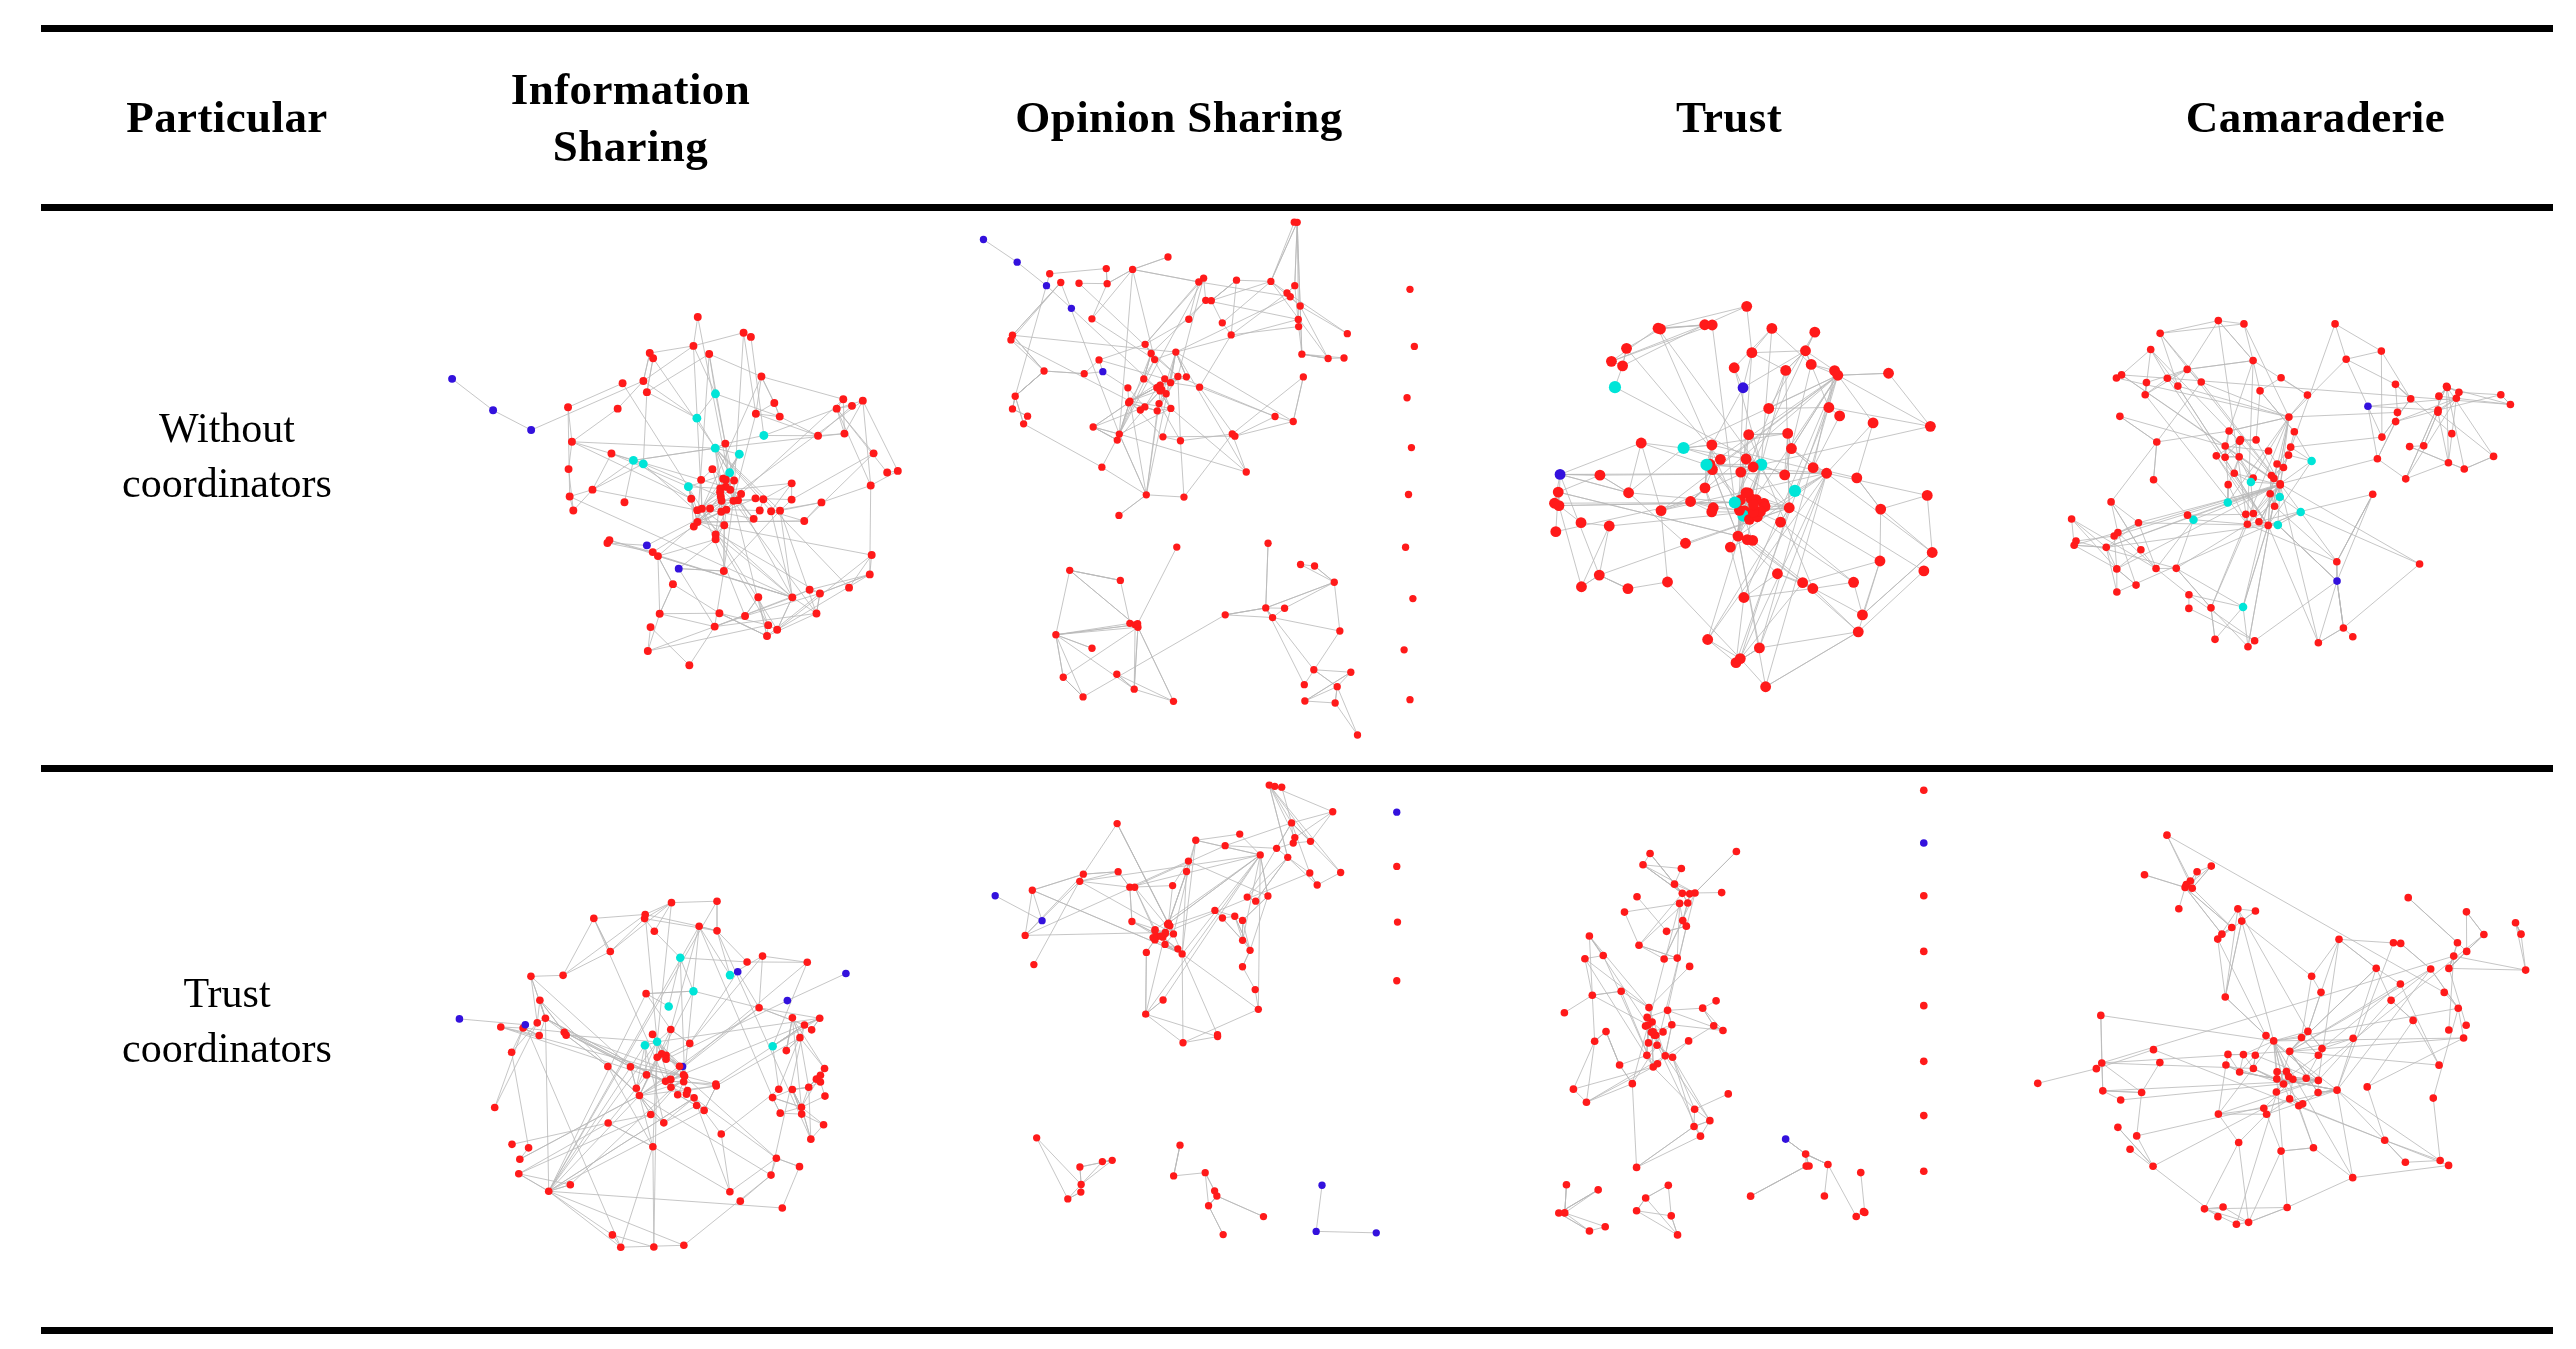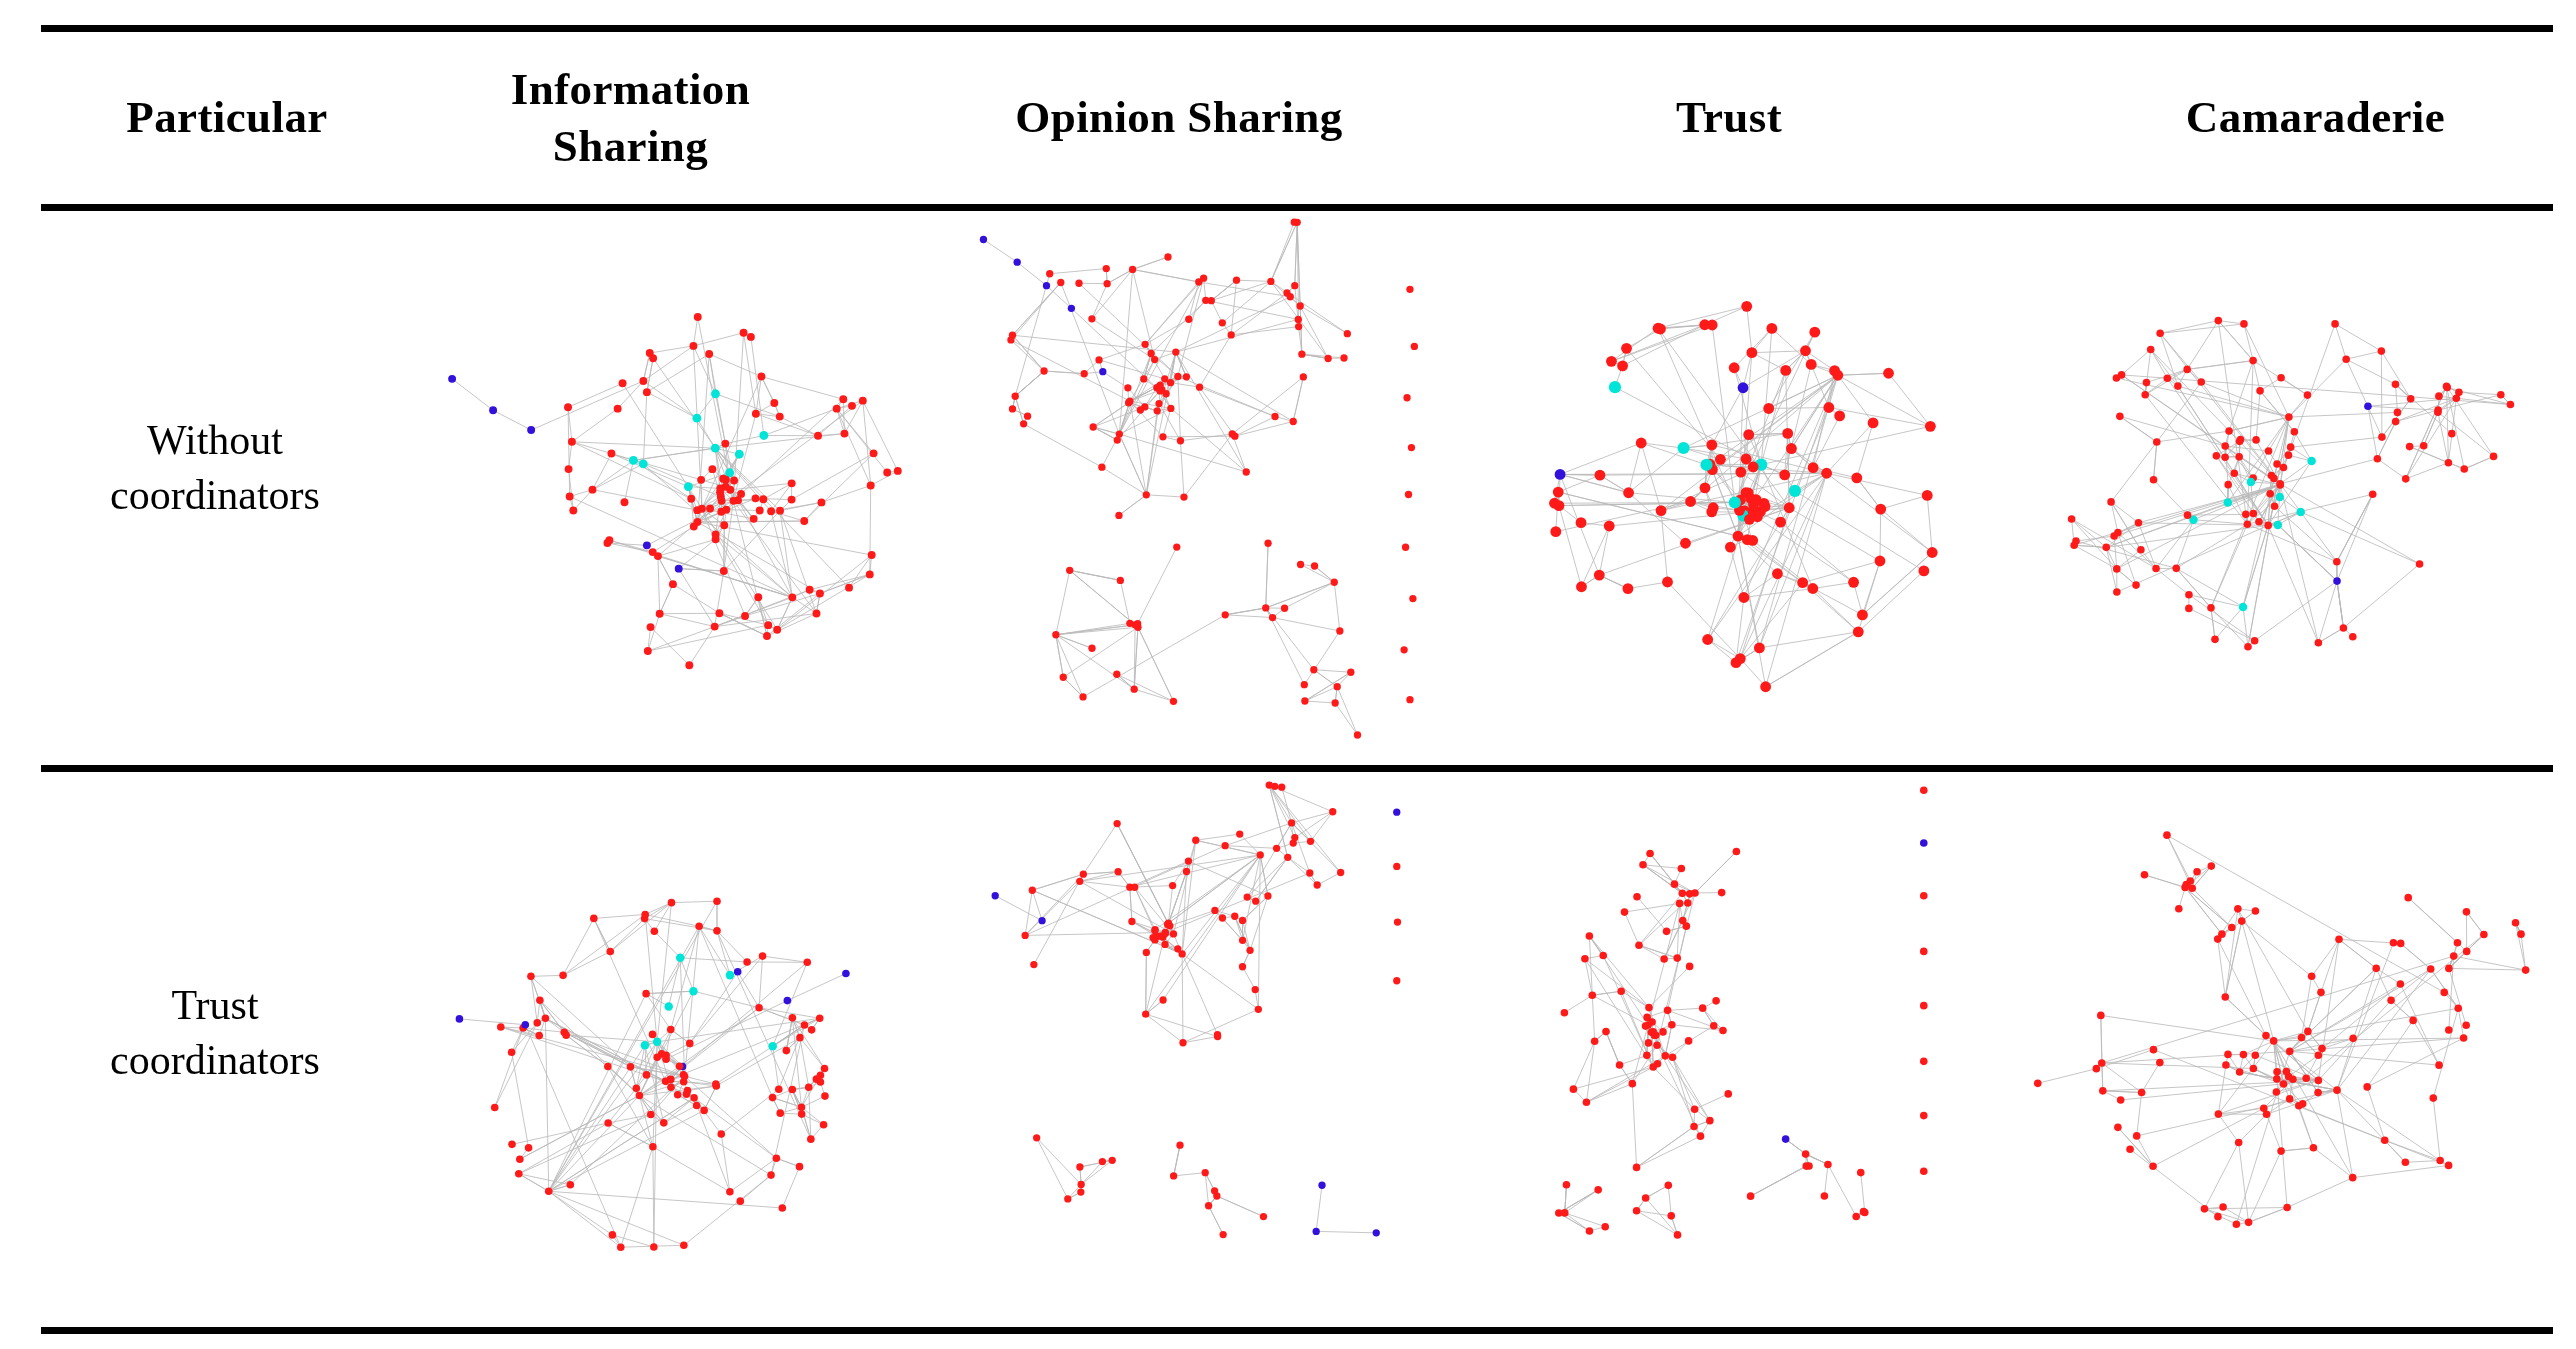--- a/index.html
+++ b/index.html
@@ -57,27 +57,26 @@
   }
   .th-particular { left: 44px;   width: 366px; }
   .th-info       { left: 440px;  width: 381px; }
   .th-opinion    { left: 952px; width: 454px; }
   .th-trust      { left: 1568px; width: 322px; }
   .th-camaraderie{ left: 2081px; width: 469px; }
 
   
   .row-label {
     position: absolute;
-    left: 32px;
+    left: 44px;
     width: 366px;
     text-align: center;
     font-size: 42px;
     line-height: 1.32;
     font-weight: normal;
-    margin-top: 12px;
   }
   .row-label-1 { top: 401px; }
   .row-label-2 { top: 966px; }
 
   
   .graph-cell {
     position: absolute;
     overflow: hidden;
   }
   .graph-cell svg { display: block; }

